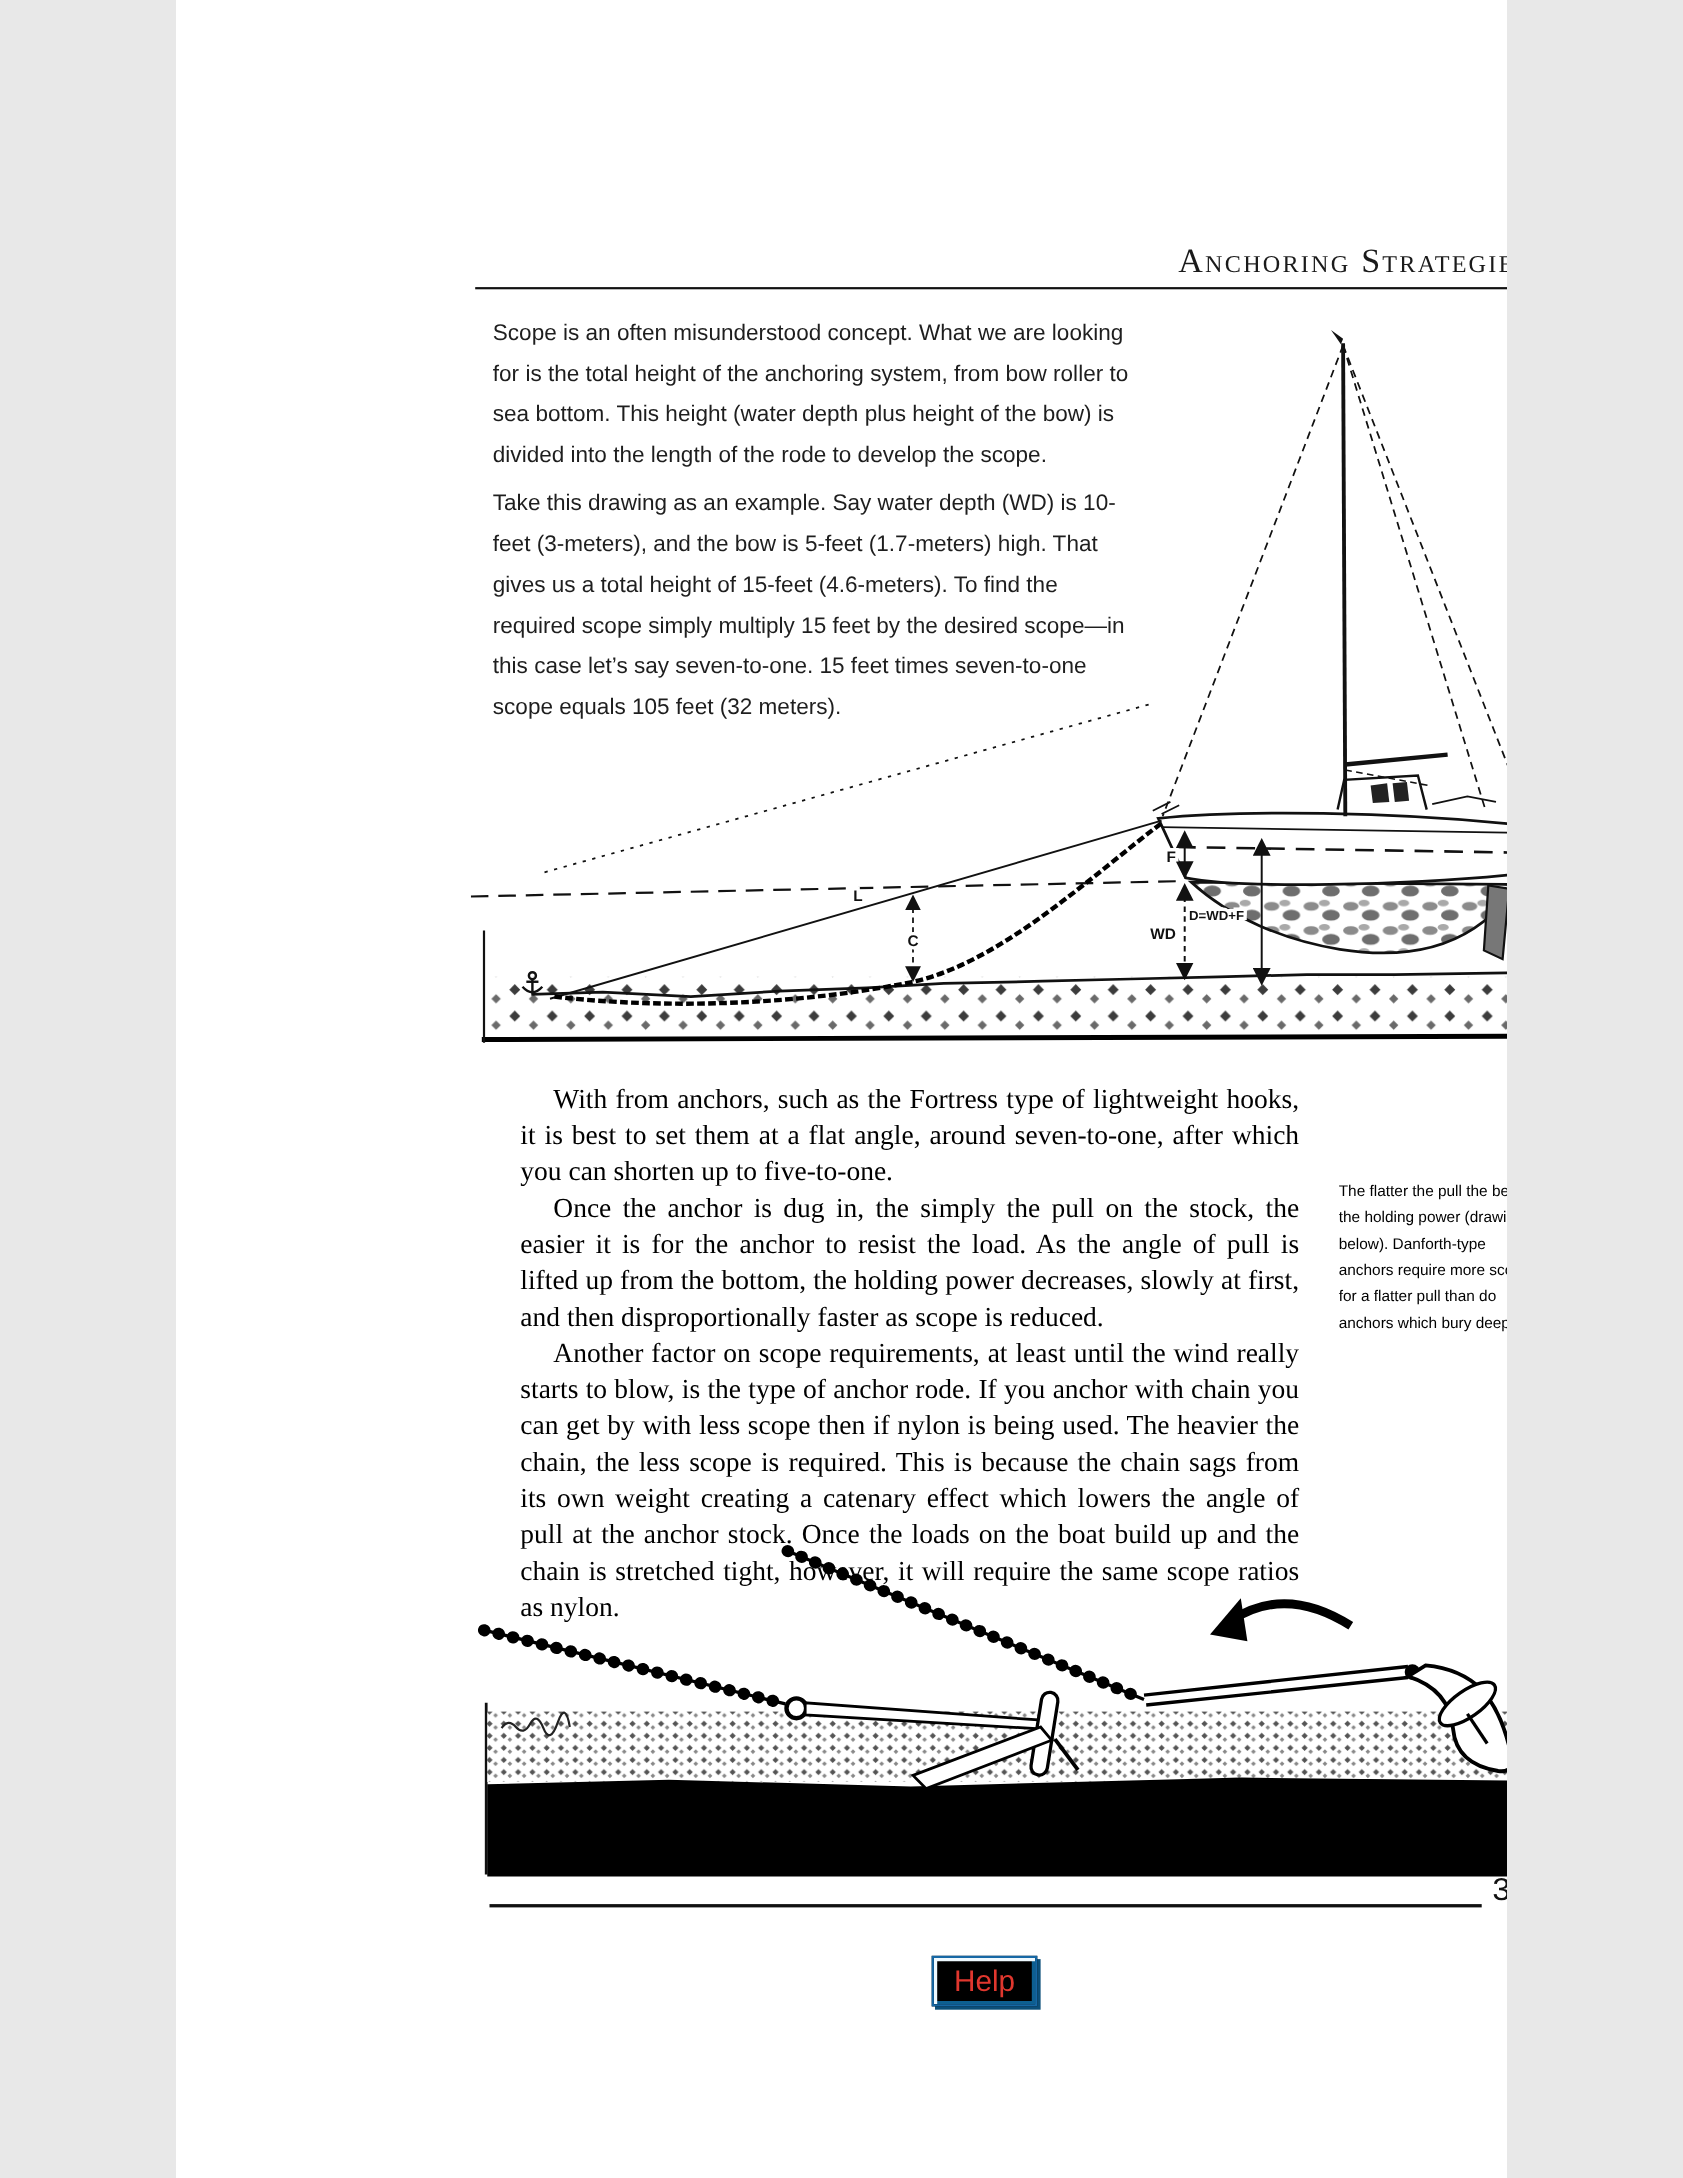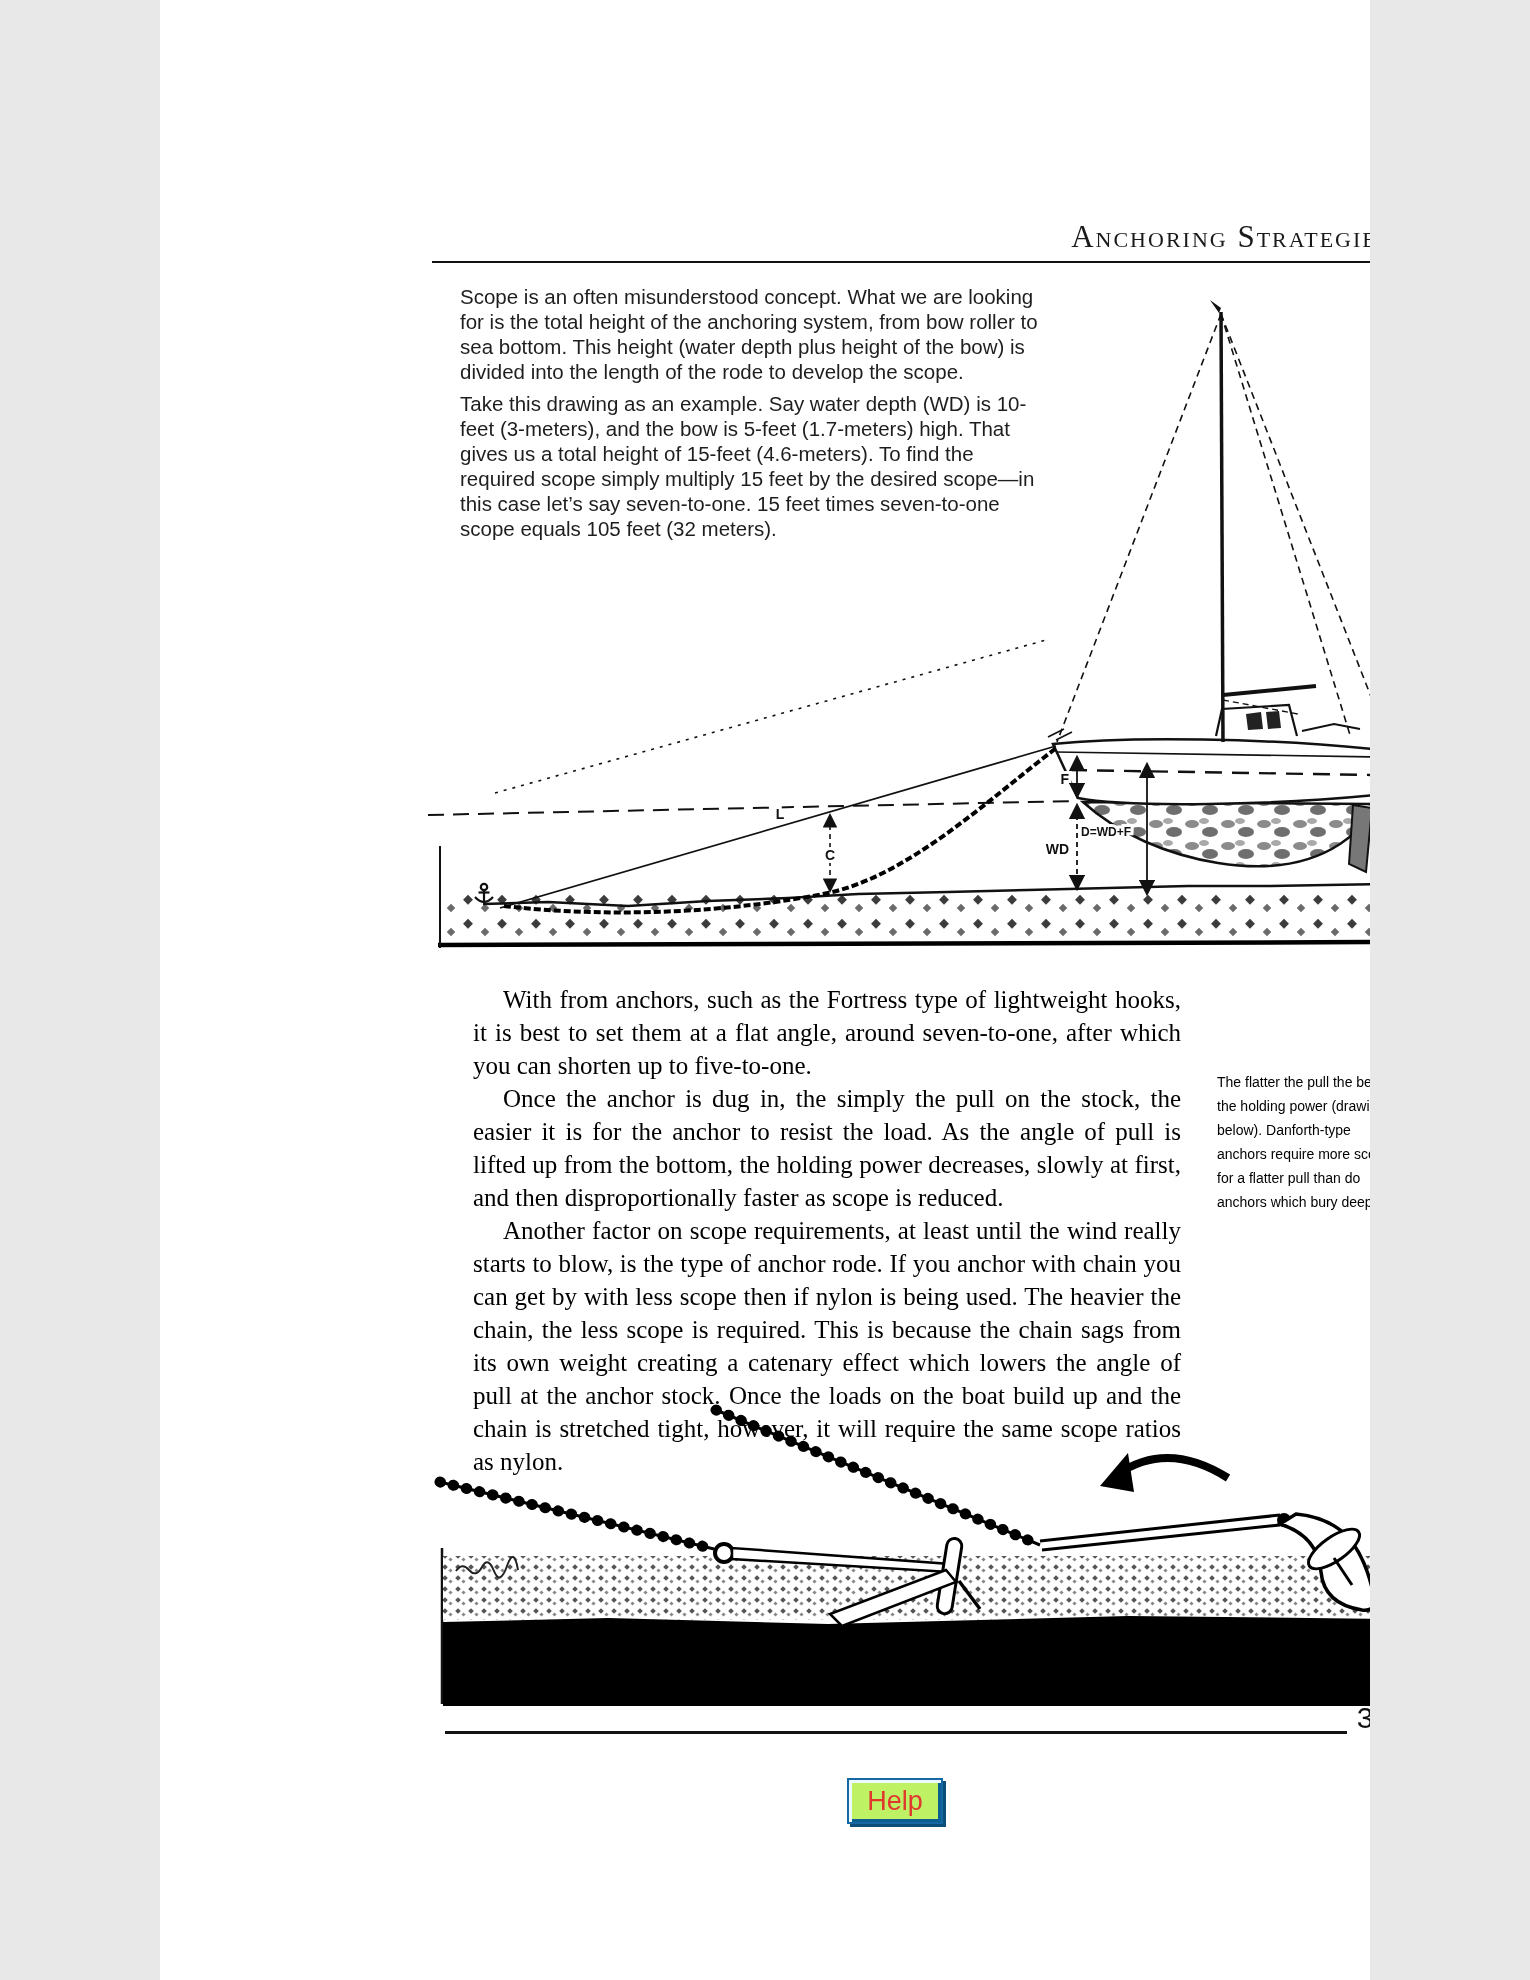--- a/index.html
+++ b/index.html
@@ -11,22 +11,22 @@
   
   .title{
     position:absolute;left:770px;top:219px;width:462px;
     text-align:right;font-family:"Liberation Serif",serif;
     font-variant:small-caps;font-size:31px;letter-spacing:2px;color:#1a1a1a;
     white-space:nowrap;
   }
   .head-rule{position:absolute;left:272px;top:261px;width:960px;height:2px;background:#111;}
   
   .intro{
-    position:absolute;left:300px;top:284px;width:588px;
-    font-family:"Liberation Sans",sans-serif;font-size:20.5px;line-height:25px;
+    position:absolute;left:288px;top:284px;width:588px;
+    font-family:"Liberation Sans",sans-serif;font-size:20.5px;line-height:37px;
     color:#1e1e1e;
   }
   .intro p{margin:0 0 7px 0;}
   
   .bodytext{
     position:absolute;left:313px;top:983px;width:708px;
     font-family:"Liberation Serif",serif;font-size:25px;line-height:33px;
     text-align:justify;color:#000;
   }
   .bodytext p{margin:0;text-indent:30px;}
@@ -41,21 +41,21 @@
   .d2{left:268px;top:1398px;width:980px;height:312px;}
   
   .foot-rule{position:absolute;left:285px;top:1731px;width:902px;height:3px;background:#111;}
   .pagenum{
     position:absolute;left:1170px;top:1703px;width:80px;text-align:right;
     font-family:Liberation Mono, monospace;font-size:30px;color:#111;
   }
   
   .help-btn{
     position:absolute;left:687px;top:1778px;width:96px;height:46px;
-    background:#bef264;
+    background:#000000;
     border:2px solid #1668a5;
     box-shadow: inset 3px 3px 0 #eef9ff, inset -3px -3px 0 #0d5f91, 3px 3px 0 #0b4f7a;
     display:flex;align-items:center;justify-content:center;
     font-family:"Liberation Sans",sans-serif;font-size:27px;color:#e0372e;
     cursor:pointer;box-sizing:border-box;
   }
   svg text{font-family:"Liberation Sans",sans-serif;font-weight:bold;fill:#111;}
 </style>
 </head>
 <body>

